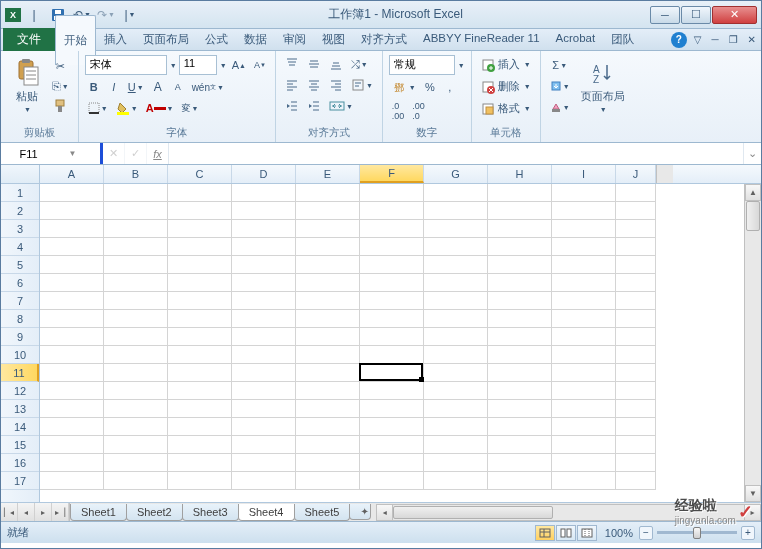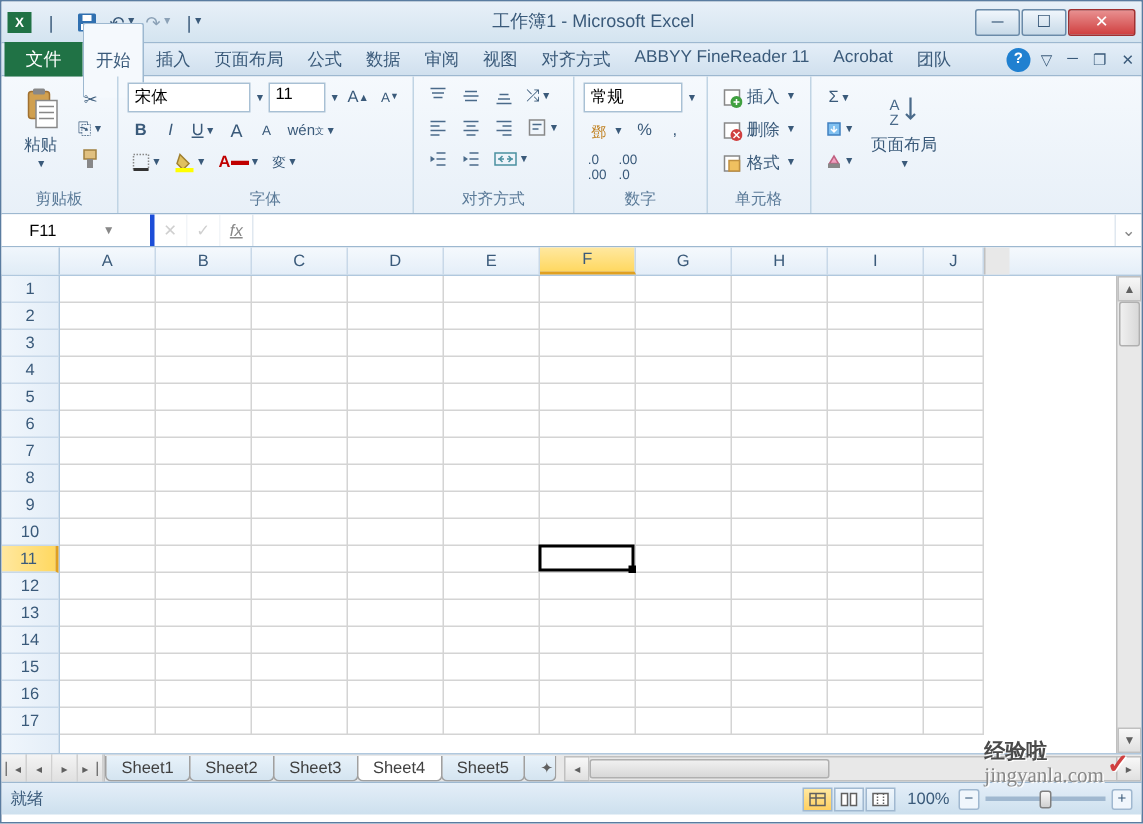--- a/index.html
+++ b/index.html
@@ -91,21 +91,21 @@
     .view-btn.active { background: linear-gradient(#ffe8a0, #ffd060); }
     .zoom-ctrl { display: flex; align-items: center; gap: 4px; }
     .zoom-btn { width: 14px; height: 14px; border: 1px solid #a0b8d0; border-radius: 2px; display: flex; align-items: center; justify-content: center; font-size: 10px; cursor: pointer; background: #f0f6fc; }
     .zoom-slider { width: 80px; height: 3px; background: #a0b8d0; position: relative; cursor: pointer; }
     .zoom-slider .tick { position: absolute; left: 50%; top: -2px; width: 1px; height: 7px; background: #708090; }
     .zoom-slider .zthumb { position: absolute; left: 36px; top: -4px; width: 8px; height: 12px; background: linear-gradient(#f8f8f8, #d0d0d0); border: 1px solid #808080; border-radius: 2px; cursor: pointer; }
     
     
     .watermark { position: absolute; right: 8px; bottom: 22px; font-size: 14px; font-weight: bold; color: #4a4a4a; text-shadow: 1px 1px 0 #fff; display: flex; align-items: center; gap: 2px; }
     .watermark .check { color: #d04040; font-size: 18px; }
-    .watermark .sub { font-size: 14px; color: #888; font-weight: normal; display: block; font-family: Liberation Serif, serif; }
+    .watermark .sub { font-size: 10px; color: #888; font-weight: normal; display: block; }
   </style>
 </head>
 <body>
 
 <div class="title-bar">
   <div class="qtb">
     <div class="excel-icon">X</div>
     <div class="qbtn">|</div>
     <div class="qbtn">
         <svg width="14" height="14">

